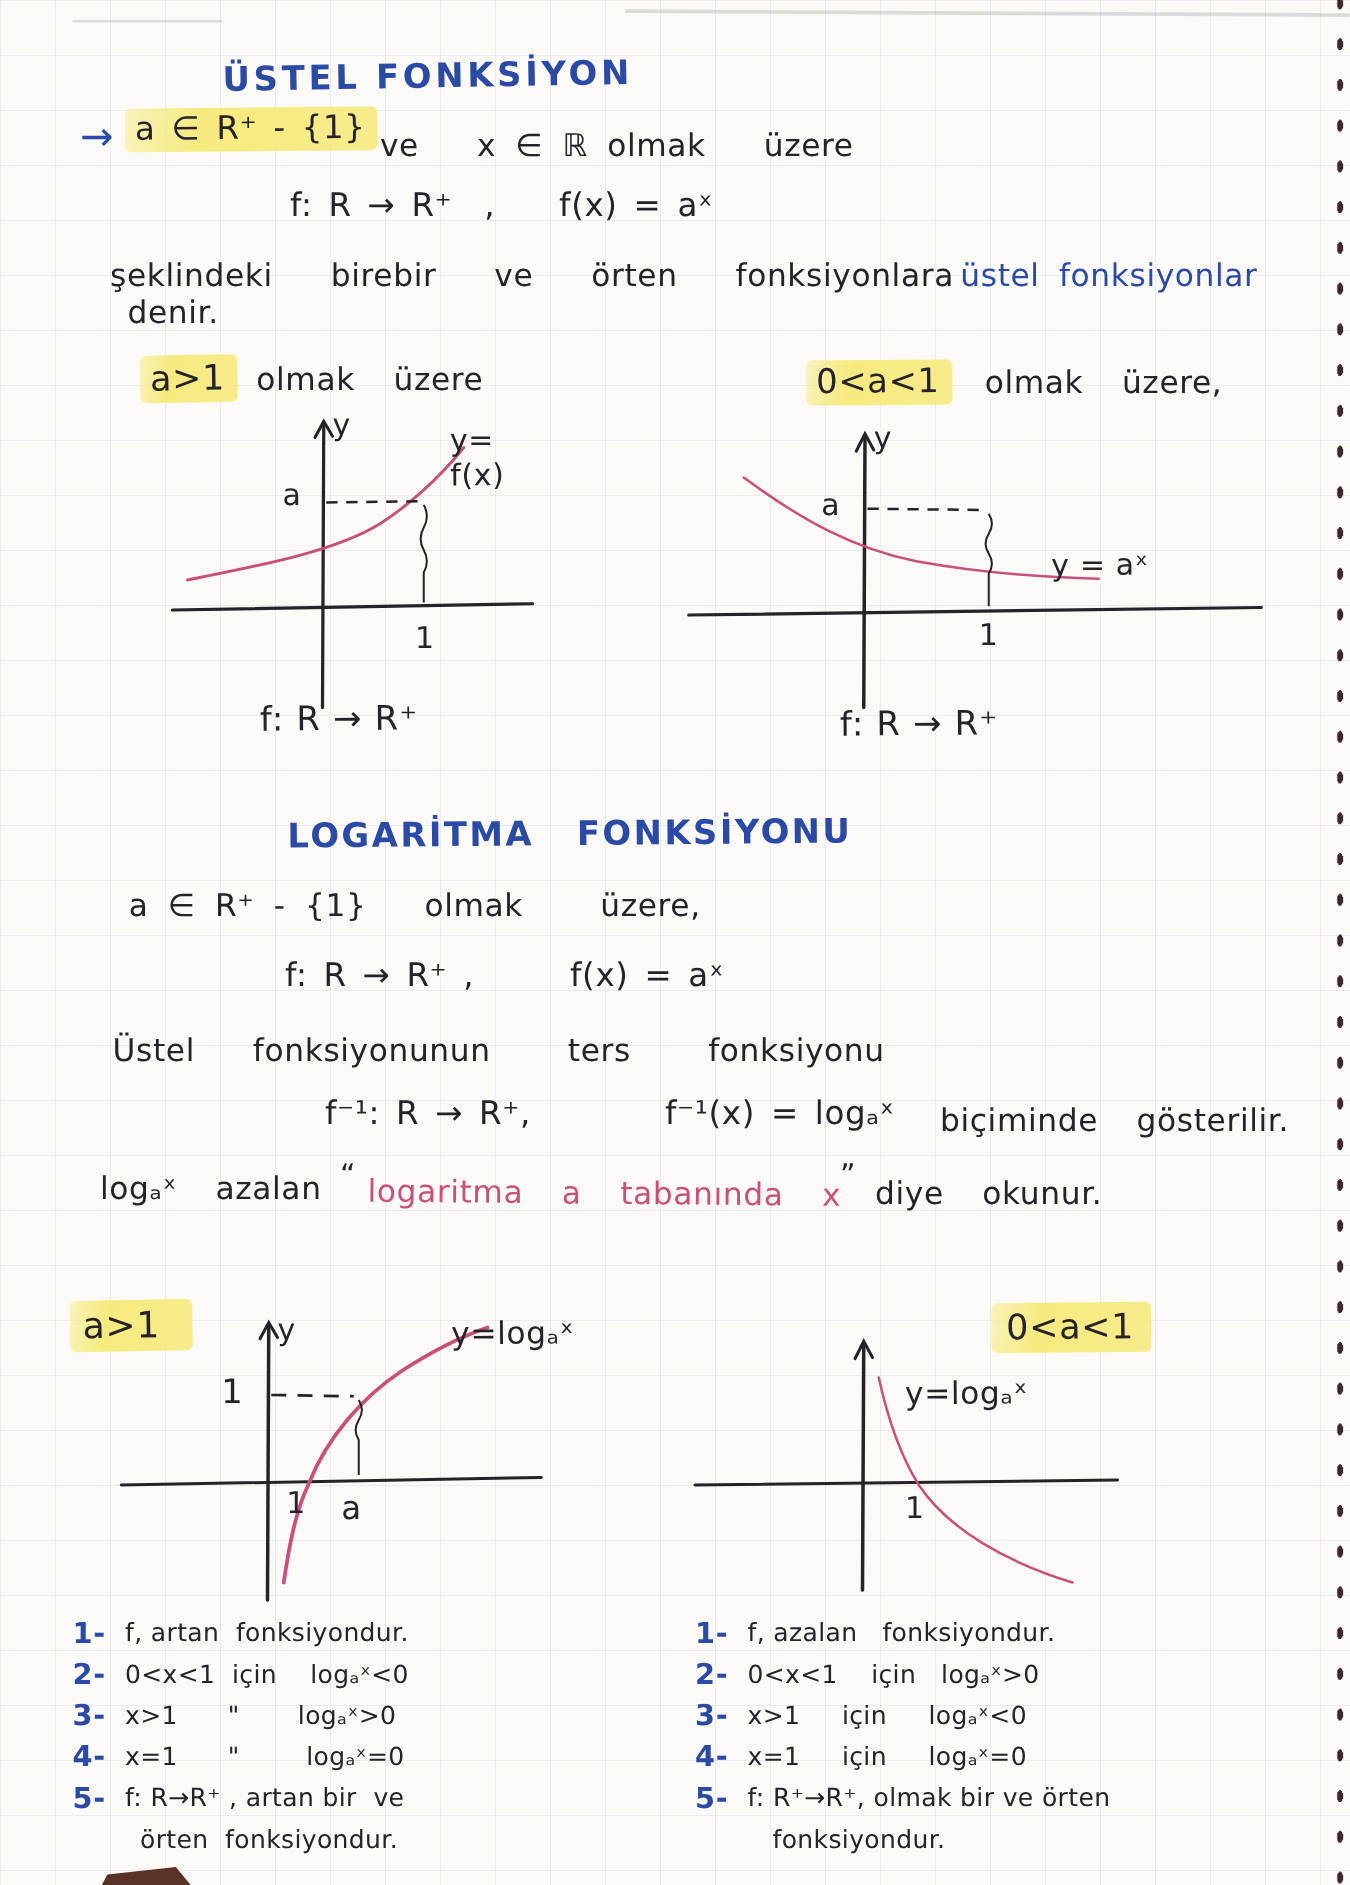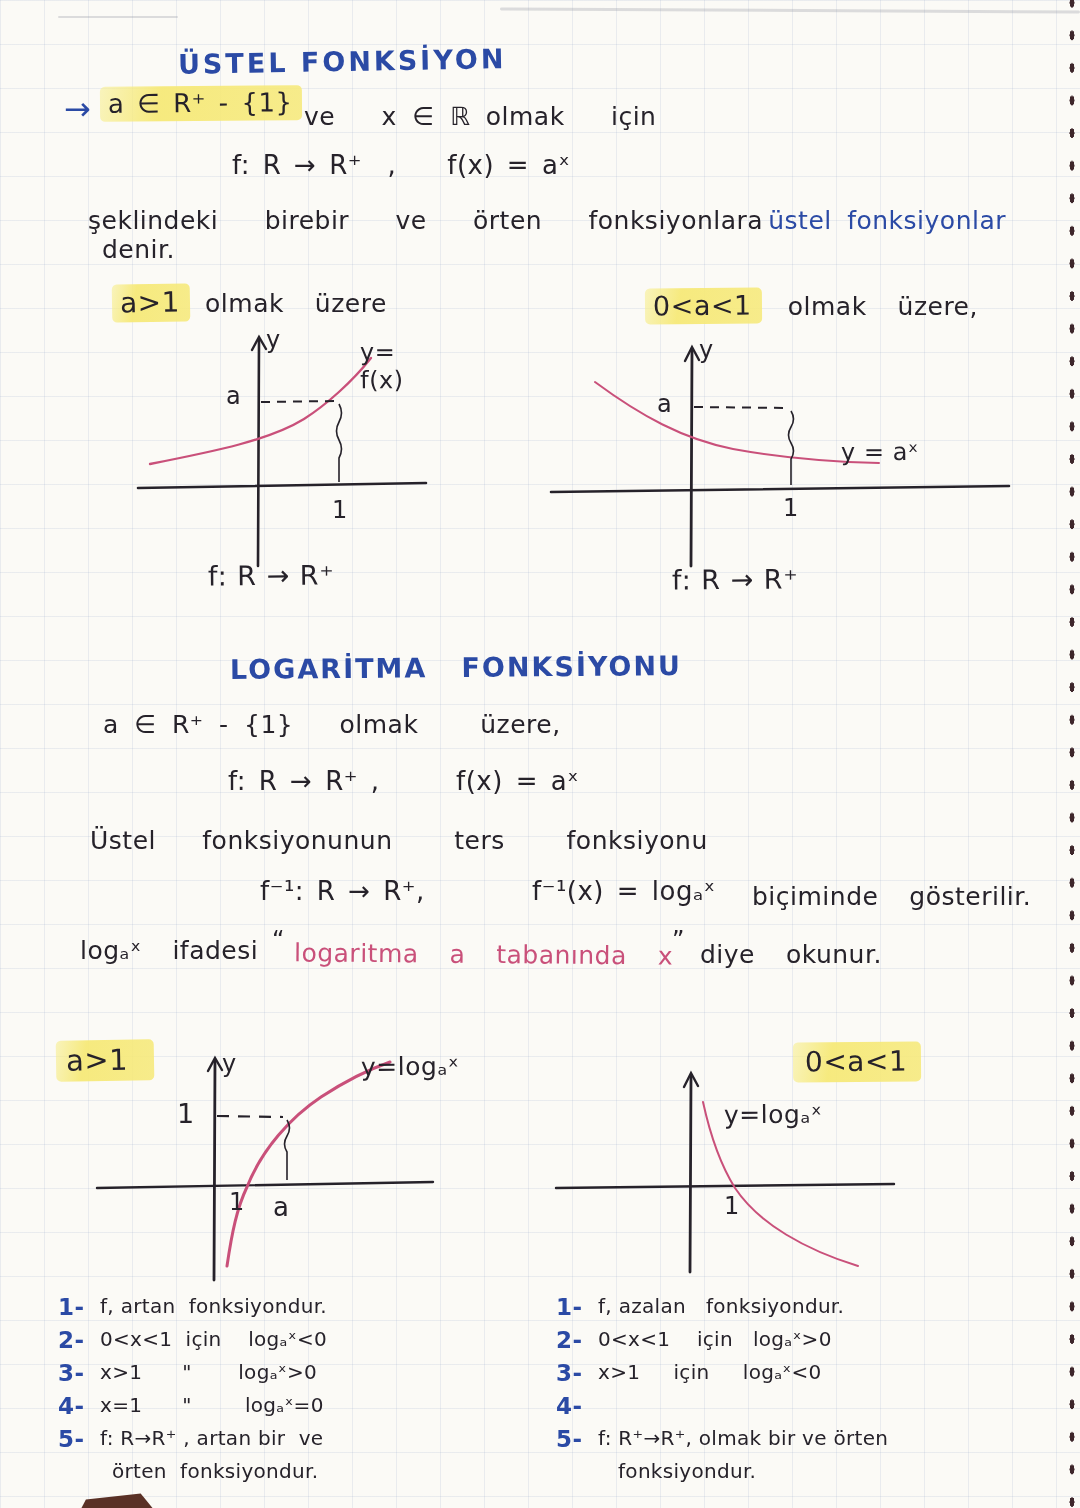--- a/index.html
+++ b/index.html
@@ -66,21 +66,21 @@
 
   <div class="page-edge-line" style="right:0; top:9px; width:580px; height:3px; transform:rotate(0.3deg);"></div>
   <div class="page-edge-line" style="left:58px; top:16px; width:120px; height:2px;"></div>
   <div class="binding-strip"></div>
   <div class="corner-wedge"></div>
 
   <div class="abs hw title blue rot-m1" style="left:178px; top:46px;">ÜSTEL FONKSİYON</div>
 
   <span class="abs hw blue" style="left:64px; top:90px; font-size:32px;">→</span>
   <span class="abs hw hl formula rot-m05" style="left:100px; top:86px;">a ∈ R⁺ - {1}</span>
-  <span class="abs hw body-text pre" style="left:304px; top:102px;">ve   x ∈ ℝ olmak   için</span>
+  <span class="abs hw body-text pre" style="left:304px; top:102px;">ve   x ∈ ℝ olmak   üzere</span>
 
   <div class="abs hw formula pre" style="left:232px; top:150px;">f: R → R⁺  ,    f(x) = aˣ</div>
 
   <div class="abs" style="left:88px; top:206px; width:980px;">
     <span class="hw body-text pre">şeklindeki   birebir   ve   örten   fonksiyonlara</span>
     <span class="hw body-text blue" style="margin-left:0;">üstel fonksiyonlar</span>
     <span class="hw body-text" style="margin-left:14px;">denir.</span>
   </div>
 
   <div class="abs" style="left:112px; top:284px;">
@@ -129,21 +129,21 @@
   <div class="abs hw body-text pre" style="left:103px; top:710px;">a ∈ R⁺ - {1}   olmak    üzere,</div>
 
   <div class="abs hw formula pre" style="left:228px; top:766px;">f: R → R⁺ ,      f(x) = aˣ</div>
 
   <div class="abs hw body-text pre" style="left:90px; top:826px;">Üstel   fonksiyonunun    ters    fonksiyonu</div>
 
   <span class="abs hw formula" style="left:260px; top:876px;">f⁻¹: R → R⁺,</span>
   <span class="abs hw formula" style="left:532px; top:876px;">f⁻¹(x) = logₐˣ</span>
   <span class="abs hw body-text pre" style="left:752px; top:882px;">biçiminde  gösterilir.</span>
 
-  <span class="abs hw body-text pre" style="left:80px; top:936px;">logₐˣ  ifadesi</span>
+  <span class="abs hw body-text pre" style="left:80px; top:936px;">logₐˣ  azalan</span>
   <span class="abs hw" style="left:272px; top:926px; font-size:24px;">“</span>
   <span class="abs hw pink body-text pre rot-p05" style="left:294px; top:940px;">logaritma  a  tabanında  x</span>
   <span class="abs hw" style="left:672px; top:926px; font-size:24px;">”</span>
   <span class="abs hw body-text pre" style="left:700px; top:940px;">diye  okunur.</span>
 
 
   <span class="abs hw hl rot-m1" style="left:56px; top:1040px; font-size:29px; padding:3px 26px 4px 10px;">a&gt;1</span>
   <div class="graph" style="left:85px; top:1048px; width:390px; height:238px;">
     <svg width="390" height="238" viewBox="0 0 390 238">
       <path d="M130 12 L129 232" stroke="#26222a" stroke-width="2.8" fill="none" stroke-linecap="round"></path>
@@ -207,20 +207,21 @@
     <div class="note-row">
       <span class="num hw">2-</span>
       <span class="txt hw pre">0&lt;x&lt;1    için   logₐˣ&gt;0</span>
     </div>
     <div class="note-row">
       <span class="num hw">3-</span>
       <span class="txt hw pre">x&gt;1     için     logₐˣ&lt;0</span>
     </div>
     <div class="note-row">
       <span class="num hw">4-</span>
+      <span class="txt hw pre">x=1     için     logₐˣ=0</span>
     </div>
     <div class="note-row">
       <span class="num hw">5-</span>
       <span class="txt hw pre">f: R⁺→R⁺, olmak bir ve örten</span>
     </div>
     <div class="note-row">
       <span class="num hw"></span>
       <span class="txt hw pre" style="padding-left:20px;">fonksiyondur.</span>
     </div>
   </div>

